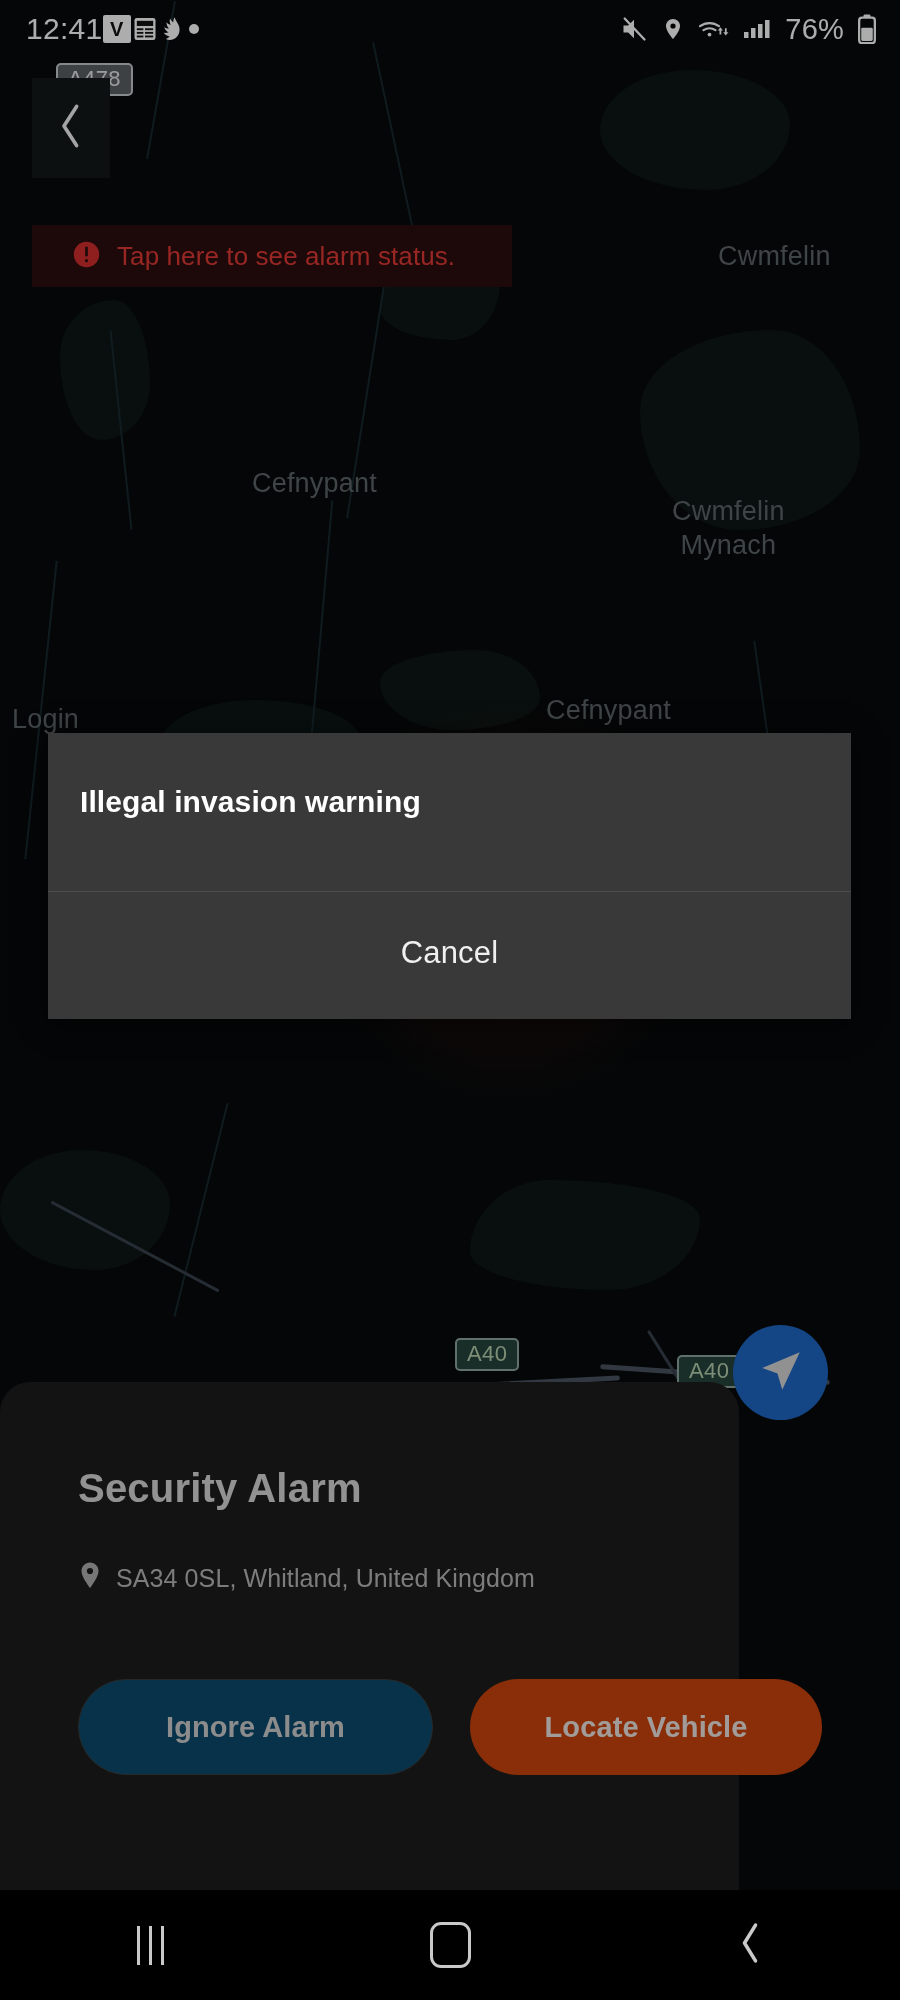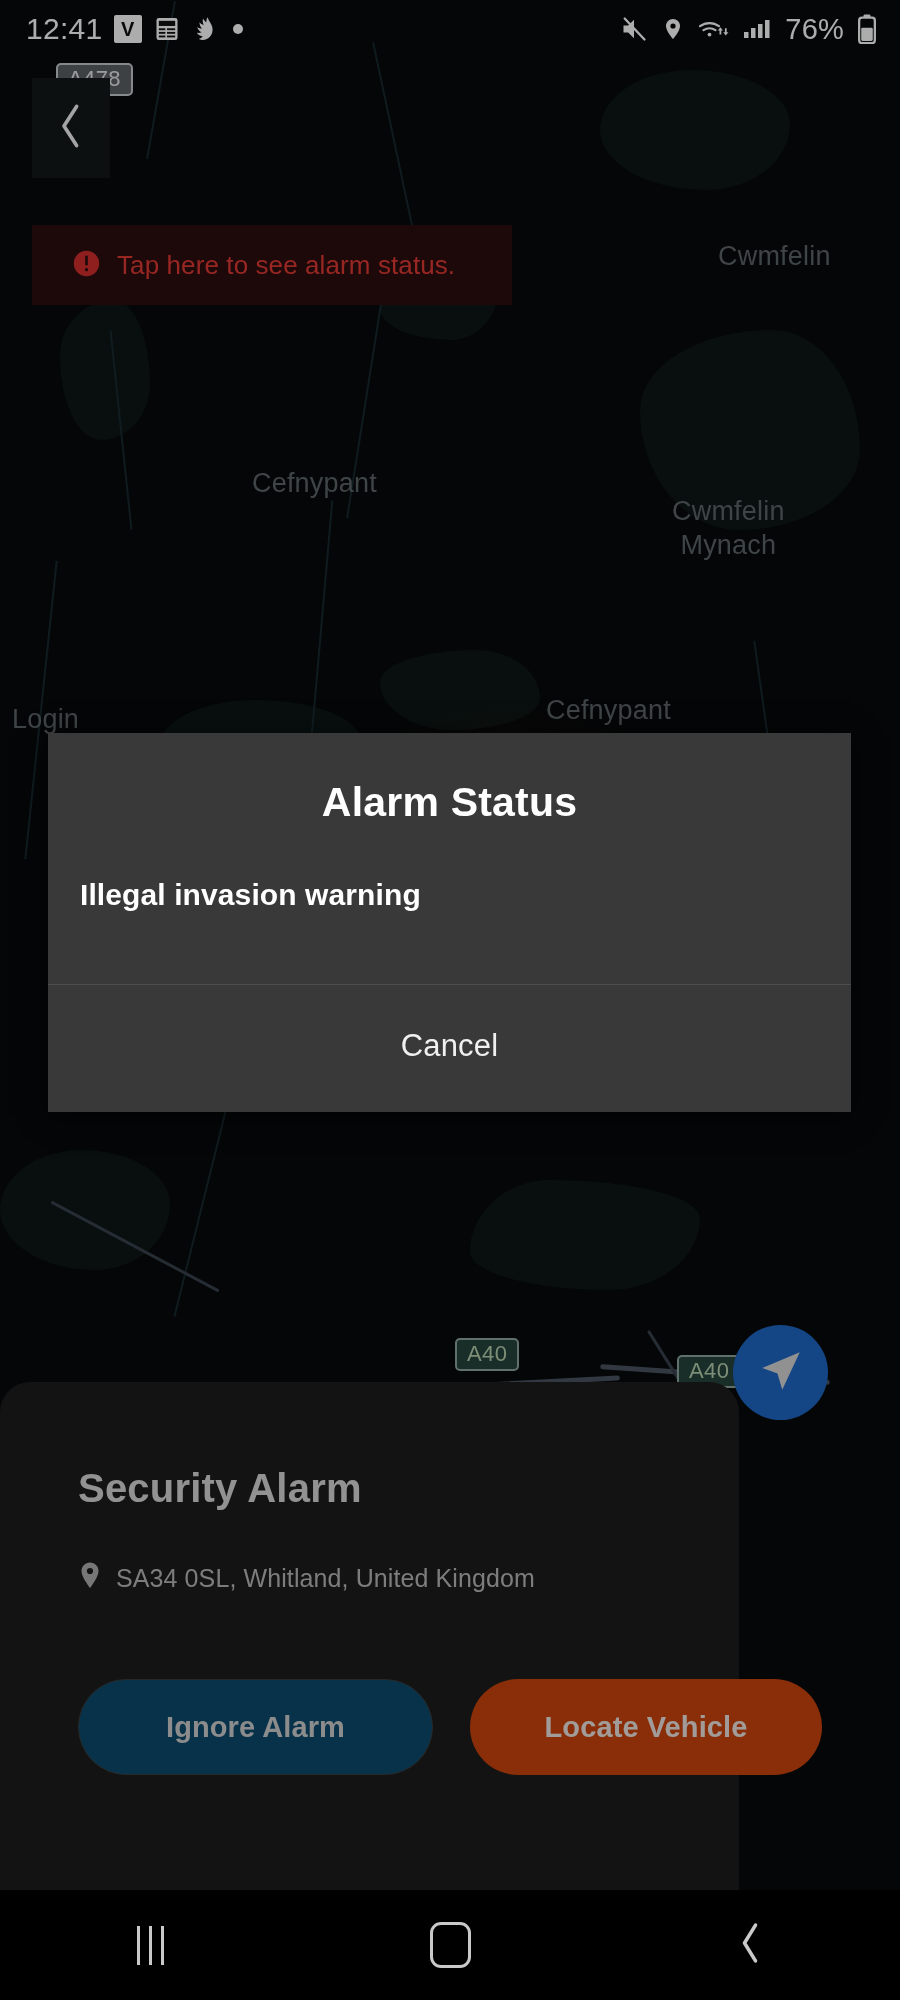--- a/index.html
+++ b/index.html
@@ -81,21 +81,21 @@
 
   
   #statusbar {
     position:absolute; left:0; top:0;
     width:900px; height:58px;
     display:flex; align-items:center;
     padding:0 22px 0 26px;
     color:#fff;
     z-index:40;
   }
-  #sb-left { display:flex; align-items:center; gap:11px; flex:0 0 auto; }
+  #sb-left { display:flex; align-items:center; flex:0 0 auto; }
   #sb-clock { font-size:30px; font-weight:500; letter-spacing:.3px; }
   #sb-right { margin-left:auto; display:flex; align-items:center; gap:12px; }
   #sb-batt { font-size:29px; font-weight:500; letter-spacing:.2px; }
   .sb-ic { display:block; }
   .sb-badge {
     width:28px; height:28px; background:#fff; color:#111;
     font-size:20px; font-weight:700; display:flex;
     align-items:center; justify-content:center; border-radius:2px;
   }
   .sb-dot { width:10px; height:10px; border-radius:50%; background:#fff; }
@@ -105,21 +105,21 @@
     position:absolute; left:32px; top:78px;
     width:78px; height:100px;
     background:#14181A;
     display:flex; align-items:center; justify-content:center;
     z-index:30;
   }
 
   
   #alarm-banner {
     position:absolute; left:32px; top:225px;
-    width:480px; height:80px;
+    width:480px; height:62px;
     background:#2B0E0E;
     display:flex; align-items:center;
     gap:16px; padding-left:40px;
     z-index:30;
   }
   #alarm-banner .ab-text {
     color:#E03A36; font-size:26px; letter-spacing:.1px;
   }
 
   
@@ -387,21 +387,20 @@
       <span class="addr-text">SA34 0SL, Whitland, United Kingdom</span>
     </div>
 
     <div class="pill" id="btn-ignore">Ignore Alarm</div>
     <div class="pill" id="btn-locate">Locate Vehicle</div>
   </div>
 
   <div id="scrim"></div>
 
   <div id="dialog">
-    <div id="dlg-title">Alarm Status</div>
     <div id="dlg-alarm">Illegal invasion warning</div>
     <div id="dlg-divider"></div>
     <div id="dlg-cancel">Cancel</div>
   </div>
 
   <div id="navbar">
     <div class="nav-slot">
       <span class="recents-bars">
           <i></i>
           <i></i>

